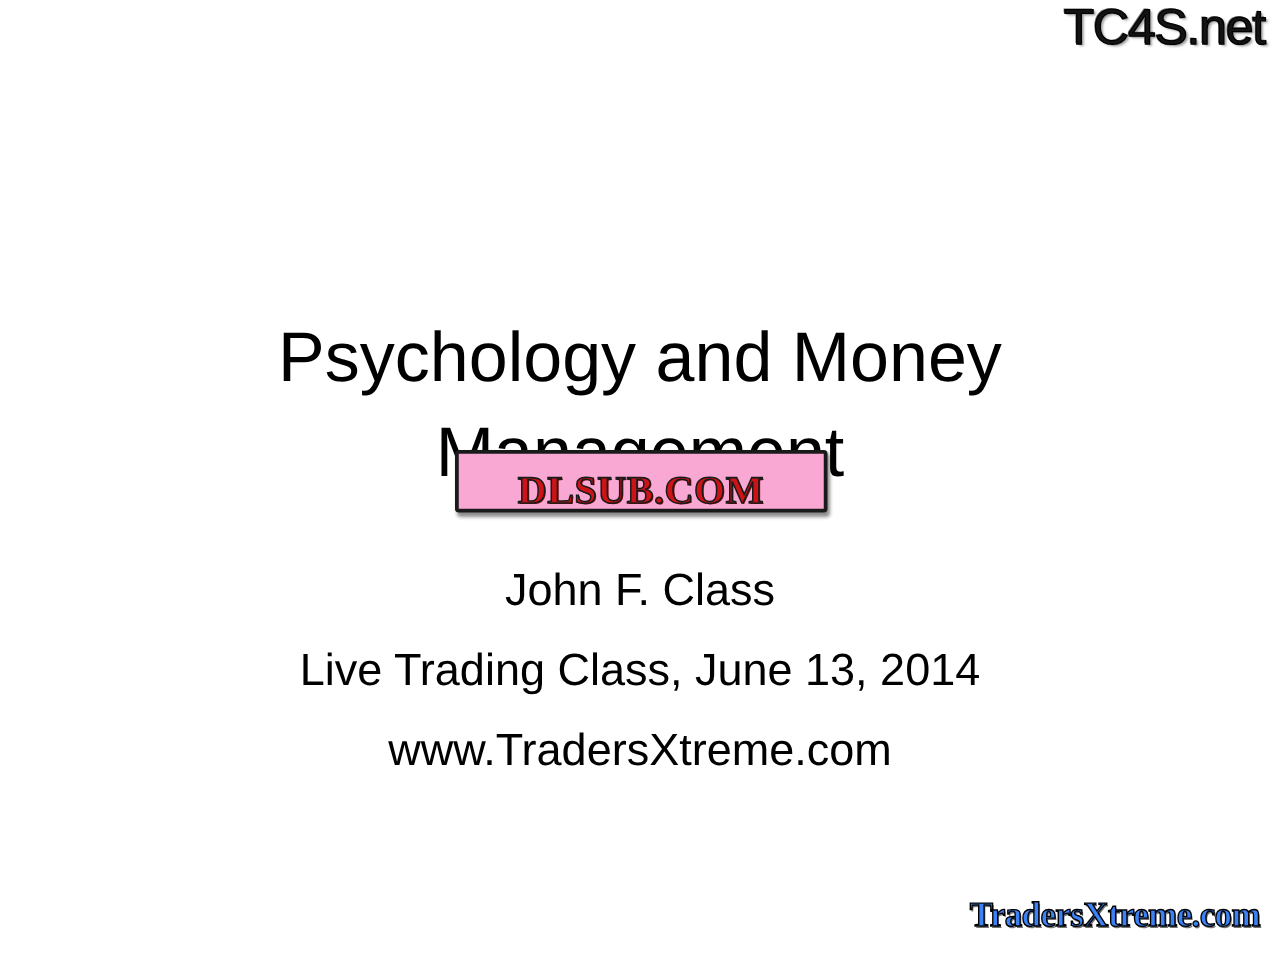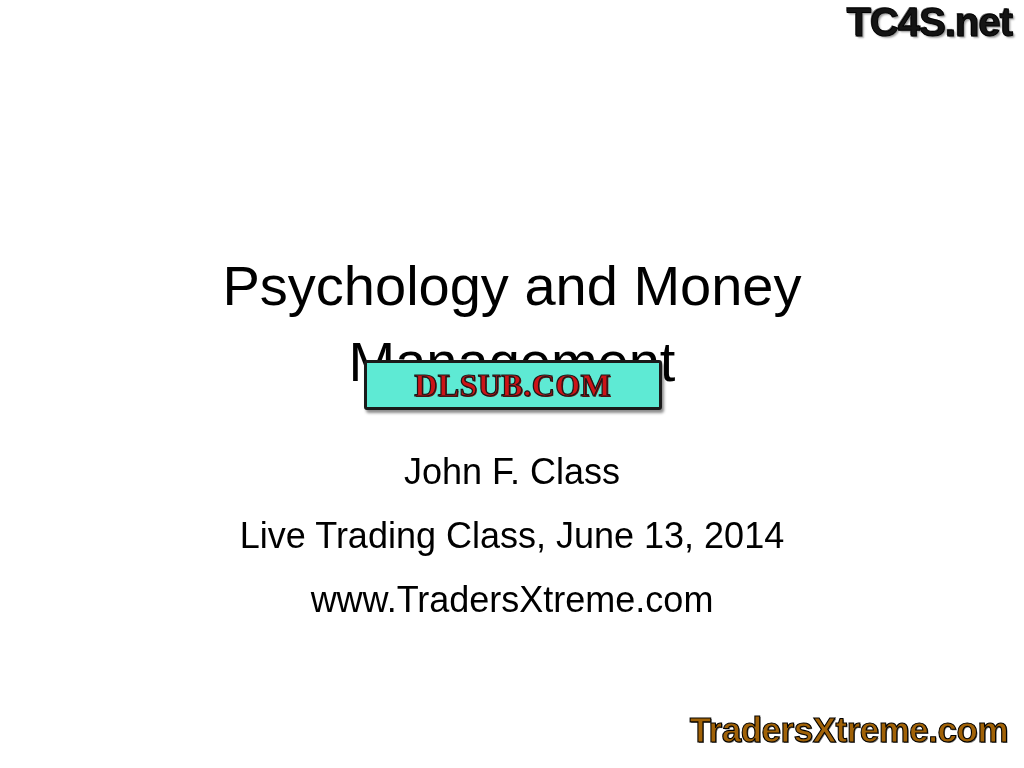--- a/index.html
+++ b/index.html
@@ -15,21 +15,21 @@
     font-family: "Liberation Sans", sans-serif;
     color: #000000;
   }
 
   
   .wm-tc4s {
     position: absolute;
     top: 2px;
     right: 12px;
     font-family: "Liberation Sans", sans-serif;
-    font-weight: bold;
+    font-weight: normal;
     font-size: 40px;
     line-height: 1;
     letter-spacing: -1px;
     color: #141414;
     text-shadow:
        1px  1px 0 #9a9a9a,
        2px  2px 2px rgba(0,0,0,0.35),
       -1px -1px 0 #6e6e6e;
     -webkit-text-stroke: 1px #000;
     white-space: nowrap;
@@ -75,26 +75,26 @@
     color: #000000;
   }
 
   
   .wm-dlsub {
     position: absolute;
     left: 364px;
     top: 360px;
     width: 292px;
     height: 44px;
-    background: #5eead4;
+    background: #f9a8d4;
     border: 3px solid #1a1a1a;
     border-radius: 3px;
     box-shadow: 2px 3px 3px rgba(0,0,0,0.45);
     display: flex;
-    align-items: center;
+    align-items: flex-end;
     justify-content: center;
     overflow: hidden;
   }
   .wm-dlsub-inner {
     font-family: "Liberation Serif", serif;
     font-weight: bold;
     font-style: normal;
     font-size: 31px;
     line-height: 1;
     letter-spacing: 0.5px;
@@ -108,26 +108,26 @@
   
   .wm-traders {
     position: absolute;
     right: 12px;
     bottom: 18px;
     background: #ffffff;
     padding: 1px 4px;
     border-radius: 2px;
   }
   .wm-traders-inner {
-    font-family: Liberation Sans, sans-serif;
+    font-family: Liberation Serif, serif;
     font-weight: bold;
-    font-size: 35px;
+    font-size: 28px;
     line-height: 1.1;
     letter-spacing: -0.5px;
-    color: #a16207;
+    color: #3b82f6;
     -webkit-text-stroke: 1.1px #000000;
     text-shadow: 1px 1px 0 rgba(0,0,0,0.55);
     white-space: nowrap;
   }
 </style>
 </head>
 <body>
 
 <div class="slide">
 

